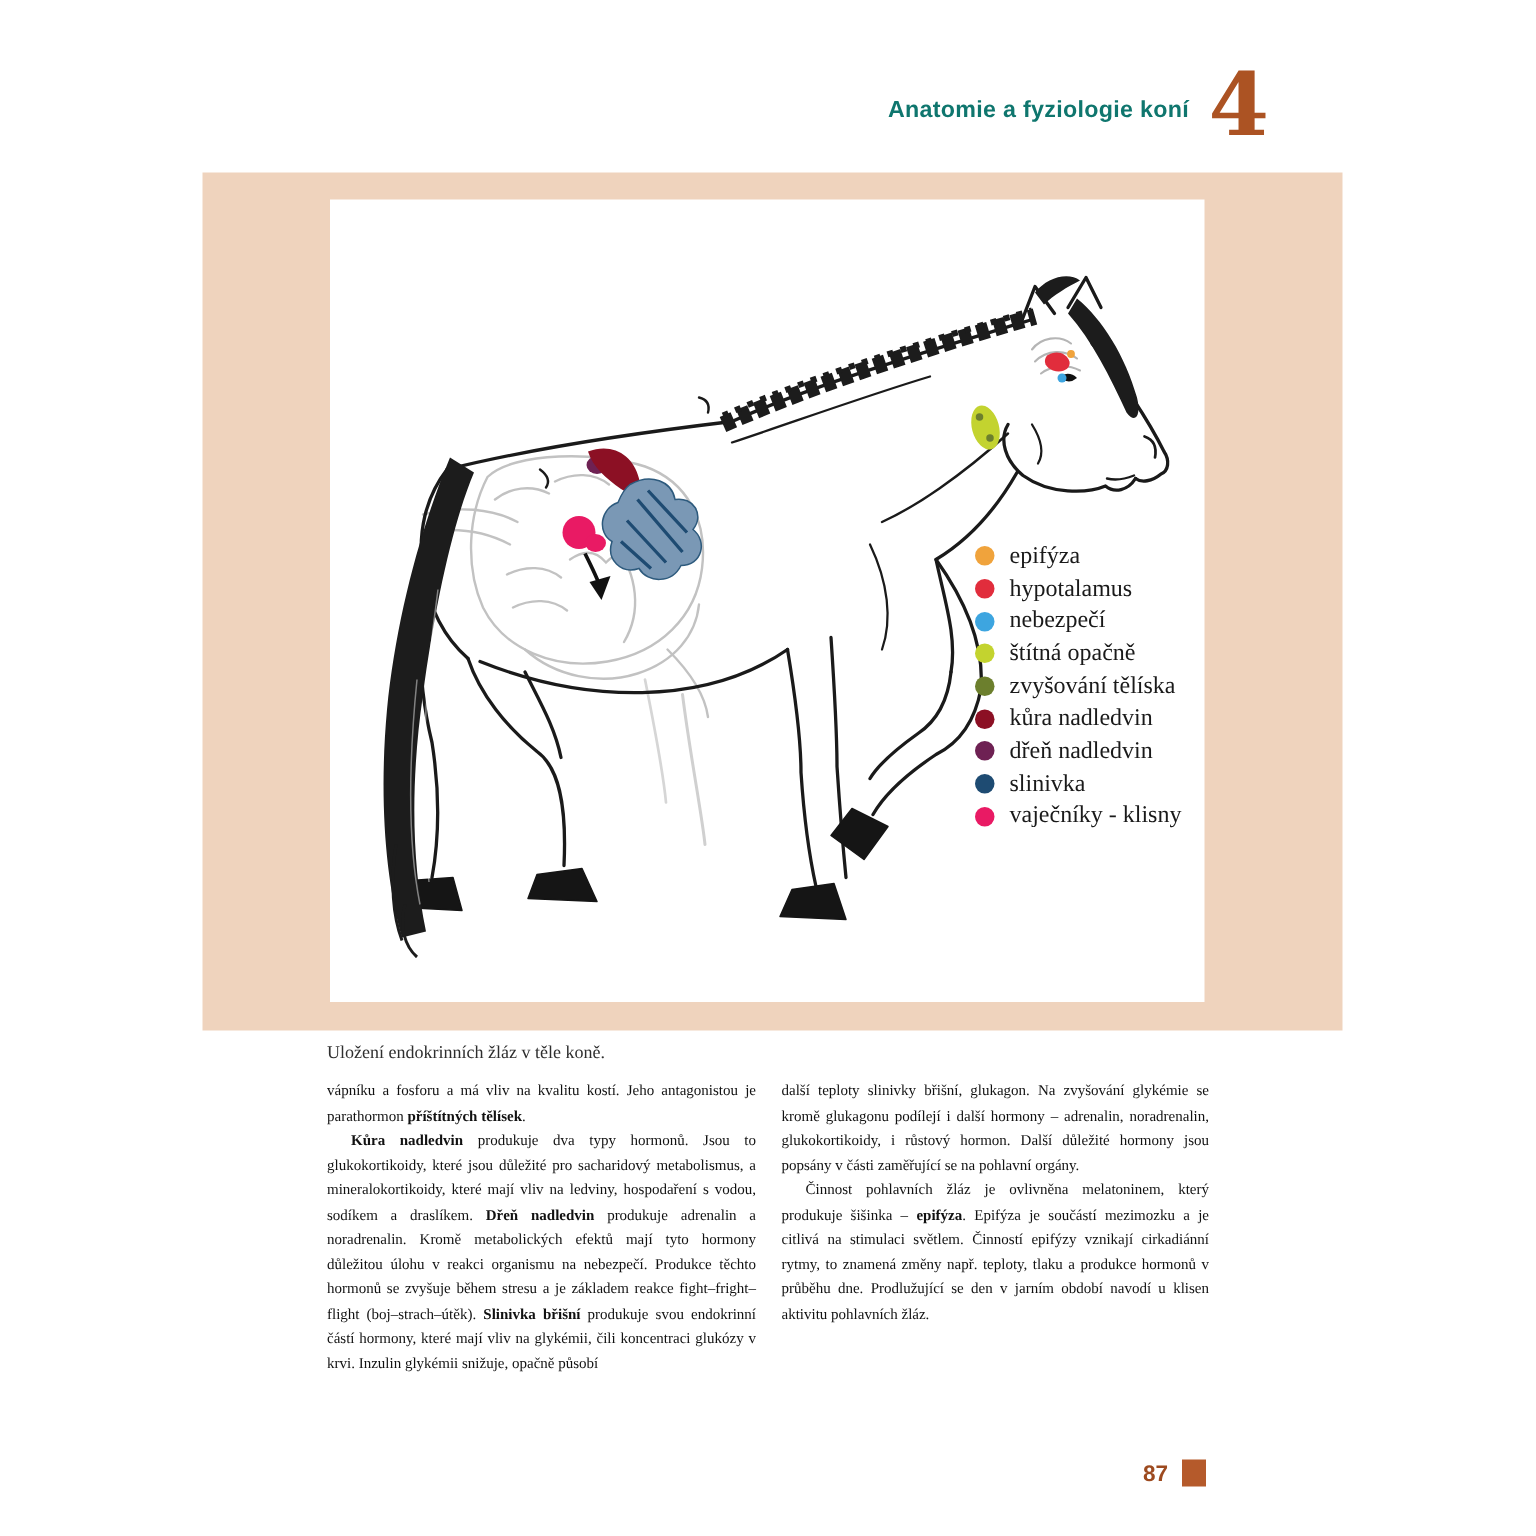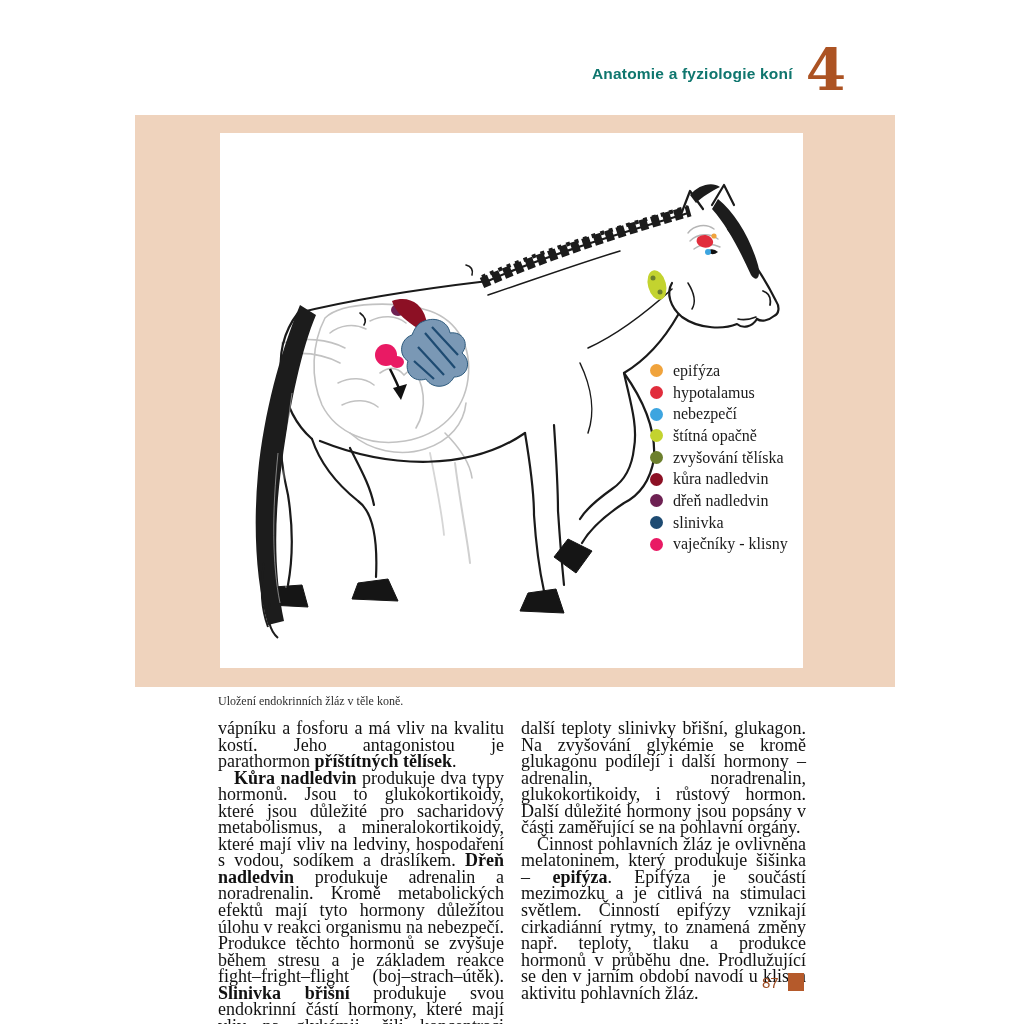--- a/index.html
+++ b/index.html
@@ -17,27 +17,27 @@
   .figure-inner svg{position:absolute;left:0;top:0;}
   .legend{position:absolute;left:430px;top:227px;}
   .legend-item{display:flex;align-items:center;height:21.7px;}
   .legend-dot{width:13px;height:13px;border-radius:50%;margin-right:10px;flex:0 0 auto;}
   .legend-label{font-size:16px;color:#1a1a1a;white-space:nowrap;}
   .figure-caption{position:absolute;left:218px;top:694px;font-size:12px;color:#2e2e2e;}
   
   .column{position:absolute;top:720px;width:286px;}
   .column-left{left:218px;}
   .column-right{left:521px;width:285px;}
-  .column p{margin:0;font-size:18px;line-height:16.55px;text-align:justify;hyphens:none;}
+  .column p{margin:0;font-size:10px;line-height:16.55px;text-align:justify;hyphens:none;}
   .column p.indent{text-indent:16px;}
   .b{font-weight:bold;}
   .u{}
   
   .page-footer{position:absolute;left:762px;top:973px;display:flex;align-items:center;gap:9px;}
-  .page-number{font-family:"Liberation Sans",sans-serif;font-weight:normal;font-size:15px;}
+  .page-number{font-family:"Liberation Sans",sans-serif;font-weight:bold;font-size:15px;}
   .page-number-square{width:16px;height:18px;}
 </style>
 </head>
 <body>
 
 <div class="chapter-header">
   <span class="chapter-title" style="color: #0f766e;">Anatomie a fyziologie koní</span>
   <span class="chapter-number" style="color: rgb(172, 83, 35);">4</span>
 </div>
 

